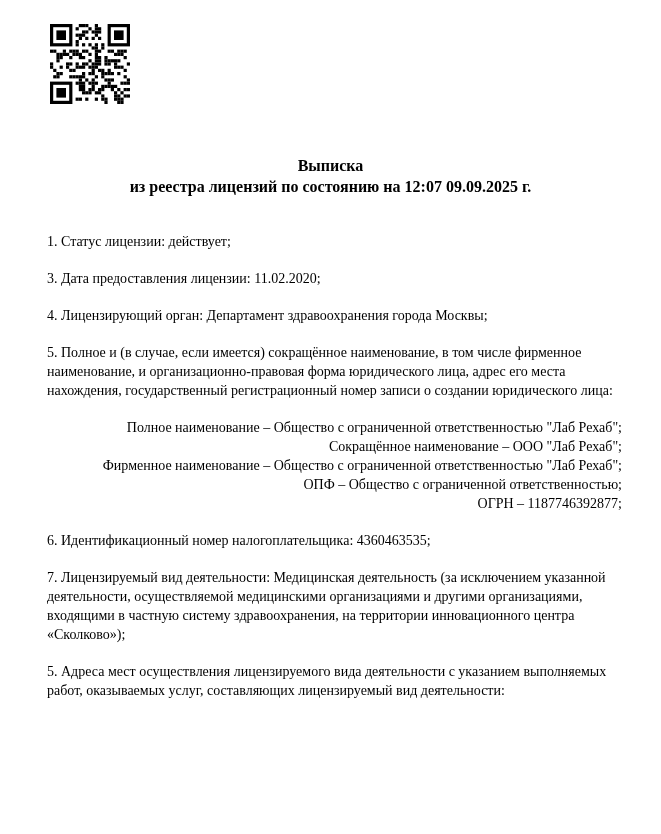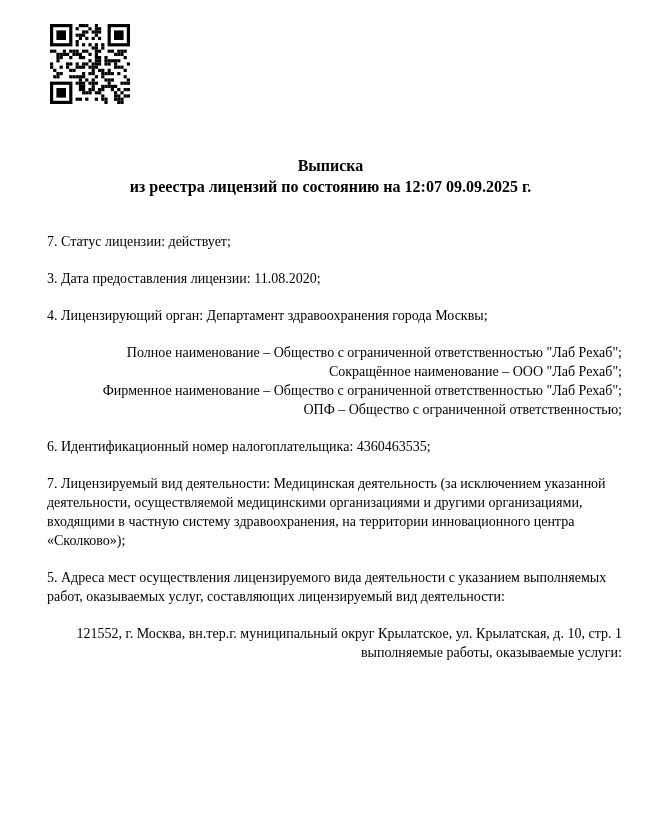--- a/index.html
+++ b/index.html
@@ -231,34 +231,32 @@
       <rect x="4" y="76" width="20" height="20" fill="#fff"></rect>
       <rect x="8" y="80" width="12" height="12" fill="#000"></rect>
     </svg>
 
   <div class="doc-title">
     <div>Выписка</div>
     <div>из реестра лицензий по состоянию на 12:07 09.09.2025 г.</div>
   </div>
 
   <div class="content">
-    <p>7. Статус лицензии: действует;</p>
-    <p>3. Дата предоставления лицензии: 11.08.2020;</p>
+    <p>1. Статус лицензии: действует;</p>
+    <p>3. Дата предоставления лицензии: 11.02.2020;</p>
     <p>4. Лицензирующий орган: Департамент здравоохранения города Москвы;</p>
+    <p>5. Полное и (в случае, если имеется) сокращённое наименование, в том числе фирменное наименование, и организационно-правовая форма юридического лица, адрес его места нахождения, государственный регистрационный номер записи о создании юридического лица:</p>
 
     <div class="block">
       <div>Полное наименование – Общество с ограниченной ответственностью "Лаб Рехаб";</div>
       <div>Сокращённое наименование – ООО "Лаб Рехаб";</div>
       <div>Фирменное наименование – Общество с ограниченной ответственностью "Лаб Рехаб";</div>
       <div>ОПФ – Общество с ограниченной ответственностью;</div>
+      <div>ОГРН – 1187746392877;</div>
     </div>
 
     <p>6. Идентификационный номер налогоплательщика: 4360463535;</p>
     <p>7. Лицензируемый вид деятельности: Медицинская деятельность (за исключением указанной деятельности, осуществляемой медицинскими организациями и другими организациями, входящими в частную систему здравоохранения, на территории инновационного центра «Сколково»);</p>
     <p>5. Адреса мест осуществления лицензируемого вида деятельности с указанием выполняемых работ, оказываемых услуг, составляющих лицензируемый вид деятельности:</p>
 
-    <div class="block">
-      <div>121552, г. Москва, вн.тер.г. муниципальный округ Крылатское, ул. Крылатская, д. 10, стр. 1</div>
-      <div>выполняемые работы, оказываемые услуги:</div>
-    </div>
   </div>
 
 </div>
 
 </body></html>

